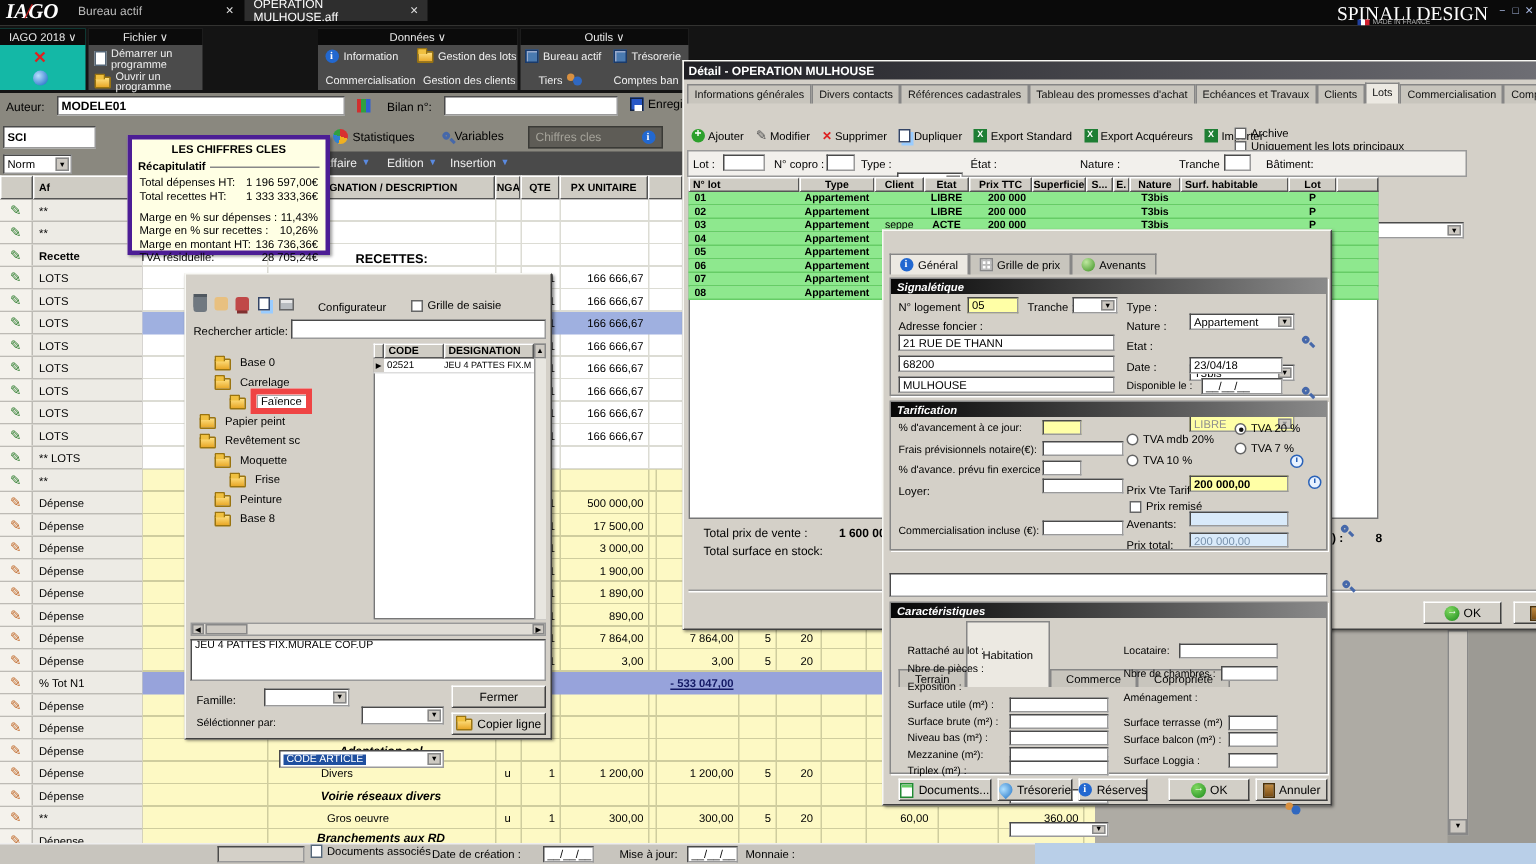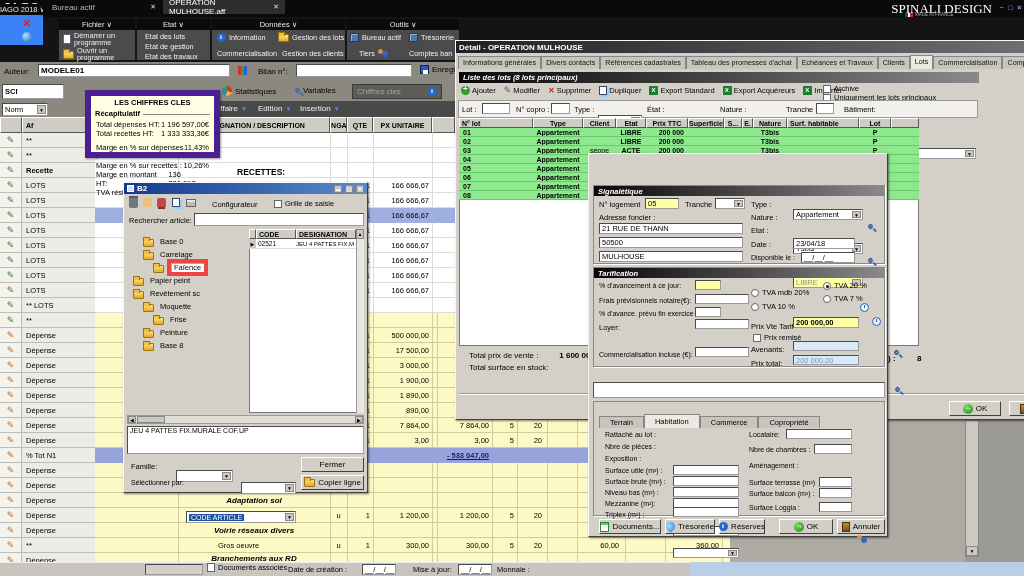--- a/index.html
+++ b/index.html
@@ -131,44 +131,38 @@
       <span class="ic" style="width:8px;height:4px;background:linear-gradient(90deg,#2040a0 33%,#fff 33% 66%,#d02030 66%)"></span>
       <span style="color:#aaa;font-size:4.5px">MADE IN FRANCE</span>
     </div>
   <span class="abs wc wc-min" style="left:997px;top:3px"></span>
   <span class="abs wc wc-max" style="left:1006px;top:3px"></span>
   <span class="abs wc wc-close" style="left:1015px;top:3px"></span>
 
   
   <div class="abs" style="left:0;top:17px;width:1024px;height:45px;background:#141414"></div>
   
-  <div class="abs" style="left:0;top:4px;width:43px;height:41px;background:#3b82f6">
+  <div class="abs" style="left:0;top:19px;width:57px;height:41px;background:#14b8a6">
       <div class="rgh">IAGO 2018 ∨</div>
     <span class="abs ic i-redx" style="left:22px;top:13px"></span>
     <span class="abs ic i-globe" style="left:22px;top:28px"></span>
   </div>
   
   <div class="abs" style="left:59px;top:19px;width:76px;height:41px;background:#4b4b4b">
       <div class="rgh">Fichier ∨</div>
     <div class="abs rit" style="left:4px;top:13px">
         <span class="ic i-page"></span>
         <span style="width:56px;white-space:normal;line-height:7px">Démarrer un programme</span>
       </div>
     <div class="abs rit" style="left:4px;top:28px">
         <span class="ic i-folder"></span>
         <span style="width:56px;white-space:normal;line-height:7px">Ouvrir un programme</span>
       </div>
   </div>
   
-  <div class="abs" style="left:137px;top:19px;width:73px;height:41px;background:#4b4b4b">
-      <div class="rgh">Etat ∨</div>
-    <div class="abs rit" style="left:8px;top:13px">Etat des lots</div>
-    <div class="abs rit" style="left:8px;top:23px">Etat de gestion</div>
-    <div class="abs rit" style="left:8px;top:33px">Etat des travaux</div>
-  </div>
   
   <div class="abs" style="left:212px;top:19px;width:133px;height:41px;background:#4b4b4b">
       <div class="rgh">Données ∨</div>
     <div class="abs rit" style="left:5px;top:14px">
         <span class="ic i-info"></span>
         <span>Information</span>
       </div>
     <div class="abs rit" style="left:66px;top:14px">
         <span class="ic i-folder" style="margin-top:0"></span>
         <span>Gestion des lots</span>
@@ -597,21 +591,21 @@
     </div>
   <span class="abs lbl" style="left:288px;top:565px;z-index:21">Date de création :</span>
   <div class="abs inp" style="left:362px;top:564px;width:34px;height:11px;z-index:21">__/__/__</div>
   <span class="abs lbl" style="left:413px;top:565px;z-index:21">Mise à jour:</span>
   <div class="abs inp" style="left:458px;top:564px;width:34px;height:11px;z-index:21">__/__/__</div>
   <span class="abs lbl" style="left:497px;top:565px;z-index:21">Monnaie :</span>
   
   
 
   
-  <div class="abs" style="left:85px;top:90px;width:135px;height:68px;background:#ffffe4;border:6px solid #4c1d95;box-shadow:1px 1px 2px rgba(0,0,0,.4);z-index:3">
+  <div class="abs" style="left:85px;top:90px;width:135px;height:80px;background:#ffffe4;border:3px solid #4c1d95;box-shadow:1px 1px 2px rgba(0,0,0,.4);z-index:3">
     <div class="b c" style="font-size:7.5px;margin-top:2px">LES CHIFFRES CLES</div>
     <div class="hl" style="margin:2px 4px 2px 4px">
         <span class="b" style="font-size:7.5px">Récapitulatif</span>
         <span style="flex:1;border-top:1px solid #888;margin-top:2px"></span>
       </div>
     <div>
 
     <div class="crow">
           <span>Total dépenses HT:</span>
           <span>1 196 597,00€</span>
@@ -647,21 +641,20 @@
     <span class="dtab">Informations générales</span>
         <span class="dtab">Divers contacts</span>
         <span class="dtab">Références cadastrales</span>
         <span class="dtab">Tableau des promesses d'achat</span>
         <span class="dtab">Echéances et Travaux</span>
         <span class="dtab">Clients</span>
         <span class="dtab active">Lots</span>
         <span class="dtab">Commercialisation</span>
         <span class="dtab">Comptabilité</span>
       </div>
-    <div class="abs ghdr" style="left:3px;top:31px;width:520px;height:11px">Liste des lots (8 lots principaux)</div>
     <div class="abs" style="left:5px;top:44px;display:flex;gap:8px">
 
     <span class="titem">
           <span class="ic i-add"></span>
           <span>Ajouter</span>
         </span>
         <span class="titem">
           <span class="ic i-edit"></span>
           <span>Modifier</span>
         </span>
@@ -853,28 +846,20 @@
         <span class="ic i-ok"></span>
         <span>OK</span>
       </div>
     <div class="abs btn" style="left:553px;top:360px;width:30px;height:15px">
         <span class="ic i-door"></span>
       </div>
   </div>
 
   
   <div class="abs win" style="left:123px;top:182px;width:245px;height:311px;z-index:5">
-    <div class="tb tb-blue" style="height:11px">
-        <span class="ic" style="width:7px;height:7px;background:#cfe0f8;border:1px solid #fff"></span>
-        <span>B2</span>
-      <span style="flex:1"></span>
-      <span class="sb" style="width:8px;height:8px">▬</span>
-      <span class="sb" style="width:8px;height:8px">▢</span>
-      <span class="sb" style="width:8px;height:8px">✕</span>
-    </div>
     <span class="abs ic i-trash" style="left:5px;top:15px"></span>
     <span class="abs ic i-hand" style="left:19px;top:15px"></span>
     <span class="abs ic i-stamp" style="left:33px;top:15px"></span>
     <span class="abs ic i-copy" style="left:48px;top:15px"></span>
     <span class="abs ic i-print" style="left:62px;top:16px"></span>
     <span class="abs lbl" style="left:88px;top:17px">Configurateur</span>
     <div class="abs hl" style="left:150px;top:16px">
         <span class="chk"></span>
         <span class="lbl">Grille de saisie</span>
       </div>
@@ -955,41 +940,56 @@
         <span class="arr"></span>
       </div>
     <div class="abs btn" style="left:177px;top:292px;width:63px;height:15px">
         <span class="ic i-folder" style="margin-top:0"></span>
         <span>Copier ligne</span>
       </div>
   </div>
 
   
   <div class="abs win" style="left:588px;top:153px;width:300px;height:384px;z-index:6">
+    <div class="abs" style="left:4px;top:15px;display:flex;align-items:flex-end">
+
+    <span class="ltab active">
+          <span class="ic i-info"></span>
+          <span>Général</span>
+        </span>
+        <span class="ltab">
+          <span class="ic i-grid"></span>
+          <span>Grille de prix</span>
+        </span>
+        <span class="ltab">
+          <span class="ic i-ball"></span>
+          <span>Avenants</span>
+        </span>
+      </div>
 
     
     <div class="abs" style="left:4px;top:31px;width:292px;height:79px;border:1px solid #888;box-shadow:1px 1px 0 #fff"></div>
     <div class="abs ghdr" style="left:5px;top:32px;width:290px;height:10px">Signalétique</div>
     <span class="abs lbl" style="left:10px;top:46px">N° logement</span>
     <div class="abs inp yel" style="left:56px;top:44px;width:34px;height:11px">05</div>
     <span class="abs lbl" style="left:96px;top:46px">Tranche :</span>
     <div class="abs dd inp" style="left:126px;top:44px;width:30px;height:11px">
         <span class="arr"></span>
       </div>
     <span class="abs lbl" style="left:162px;top:46px">Type :</span>
     <div class="abs dd inp" style="left:204px;top:44px;width:70px;height:11px">Appartement<span class="arr"></span></div>
     <span class="abs ic i-lens" style="left:279px;top:45px"></span>
     <span class="abs lbl" style="left:10px;top:59px">Adresse foncier :</span>
     <span class="abs lbl" style="left:162px;top:59px">Nature :</span>
     <div class="abs dd inp" style="left:204px;top:57px;width:70px;height:11px">T3bis<span class="arr"></span></div>
     <span class="abs ic i-lens" style="left:279px;top:58px"></span>
     <div class="abs inp" style="left:10px;top:69px;width:144px;height:11px">21 RUE DE THANN</div>
     <span class="abs lbl" style="left:162px;top:72px">Etat :</span>
     <div class="abs dd inp yel gry" style="left:204px;top:70px;width:70px;height:11px">LIBRE<span class="arr"></span></div>
-    <div class="abs inp" style="left:10px;top:83px;width:144px;height:11px">50500</div>
+    <div class="abs inp" style="left:10px;top:83px;width:144px;height:11px">68200</div>
     <span class="abs lbl" style="left:162px;top:86px">Date :</span>
     <div class="abs inp" style="left:204px;top:84px;width:62px;height:11px">23/04/18</div>
     <span class="abs ic i-clock" style="left:271px;top:85px"></span>
     <div class="abs inp" style="left:10px;top:97px;width:144px;height:11px">MULHOUSE</div>
     <span class="abs lbl" style="left:162px;top:100px;font-size:7px">Disponible le :</span>
     <div class="abs inp" style="left:212px;top:98px;width:54px;height:11px">__/__/__</div>
     <span class="abs ic i-clock" style="left:271px;top:99px"></span>
 
     
     <div class="abs" style="left:4px;top:113px;width:292px;height:100px;border:1px solid #888;box-shadow:1px 1px 0 #fff"></div>
@@ -1031,26 +1031,27 @@
     <span class="abs lbl" style="left:162px;top:191px">Avenants:</span>
     <div class="abs inp blu" style="left:204px;top:187px;width:66px;height:10px"></div>
     <span class="abs lbl" style="left:162px;top:205px">Prix total:</span>
     <div class="abs inp blu" style="left:204px;top:201px;width:66px;height:10px">200 000,00</div>
 
     
     <div class="abs inp" style="left:4px;top:228px;width:292px;height:16px"></div>
 
     
     <div class="abs" style="left:4px;top:247px;width:292px;height:115px;border:1px solid #888;box-shadow:1px 1px 0 #fff"></div>
+    <div class="abs ghdr" style="left:5px;top:248px;width:290px;height:10px">Caractéristiques</div>
     <div class="abs" style="left:10px;top:260px;display:flex;align-items:flex-end">
 
     <span class="ltab" style="padding:1px 10px">
           <span>Terrain</span>
         </span>
-        <span class="ltab active" style="padding:2px 10px">
+        <span class="ltab active" style="padding:17px 10px">
           <span>Habitation</span>
         </span>
         <span class="ltab" style="padding:1px 10px">
           <span>Commerce</span>
         </span>
         <span class="ltab" style="padding:1px 10px">
           <span>Copropriété</span>
         </span>
       </div>
     <span class="abs lbl" style="left:16px;top:277px;font-size:7px">Rattaché au lot :</span>

